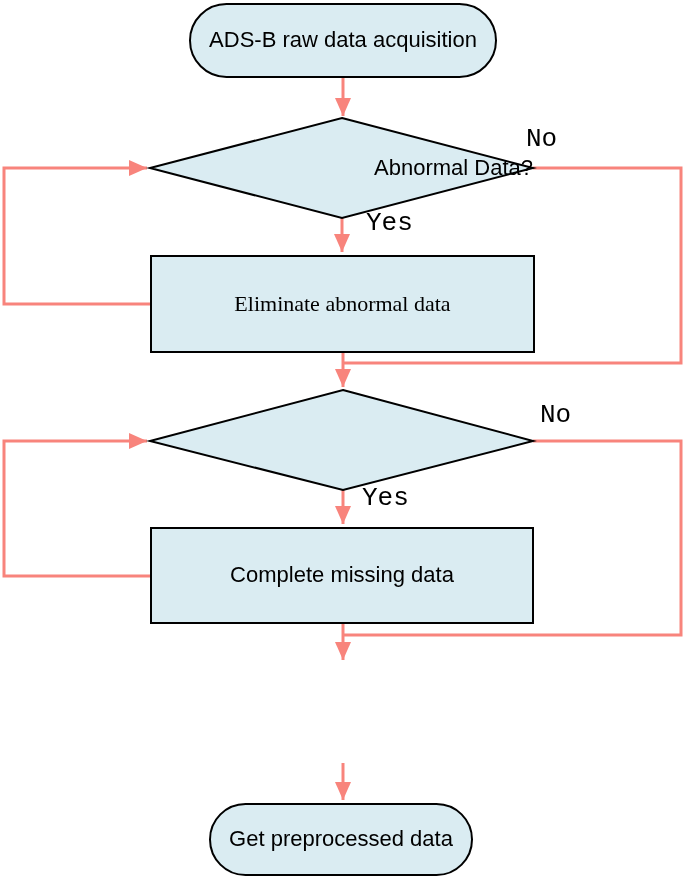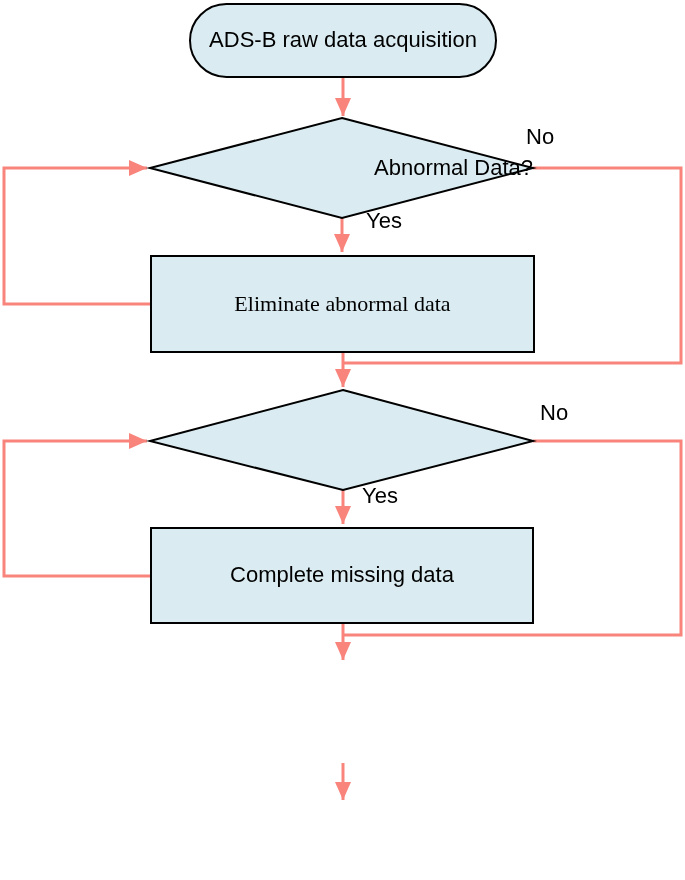--- a/index.html
+++ b/index.html
@@ -40,22 +40,23 @@
     position: absolute;
     display: flex;
     align-items: center;
     justify-content: flex-end;
     text-align: center;
     font-size: 22px;
     pointer-events: none;
   }
   .elabel {
     position: absolute;
-    font-size: 22px;
+    font-size: 26px;
     white-space: nowrap;
+    font-family: Liberation Mono, monospace;
   }
 </style>
 </head>
 <body>
 
 <div id="canvas">
 
   <svg id="edge-layer" width="685" height="880" viewBox="0 0 685 880">
     <defs>
       <marker id="ah" markerUnits="userSpaceOnUse" markerWidth="22" markerHeight="18" viewBox="0 0 22 18" refX="20" refY="9" orient="auto">
@@ -89,19 +90,22 @@
   <div class="node" style="left:150px; top:255px; width:385px; height:98px;font-family:Liberation Serif, serif;">
     <span>Eliminate abnormal data</span>
   </div>
 
 
   <div class="node" style="left:150px; top:527px; width:384px; height:97px;">
     <span>Complete missing data</span>
   </div>
 
 
+  <div class="node terminator" style="left:209px; top:803px; width:264px; height:73px;">
+    <span>Get preprocessed data</span>
+  </div>
 
   <span class="elabel" style="left:526px; top:124px;">No</span>
   <span class="elabel" style="left:366px; top:208px;">Yes</span>
   <span class="elabel" style="left:540px; top:400px;">No</span>
   <span class="elabel" style="left:362px; top:483px;">Yes</span>
 
 </div>
 
 </body></html>

